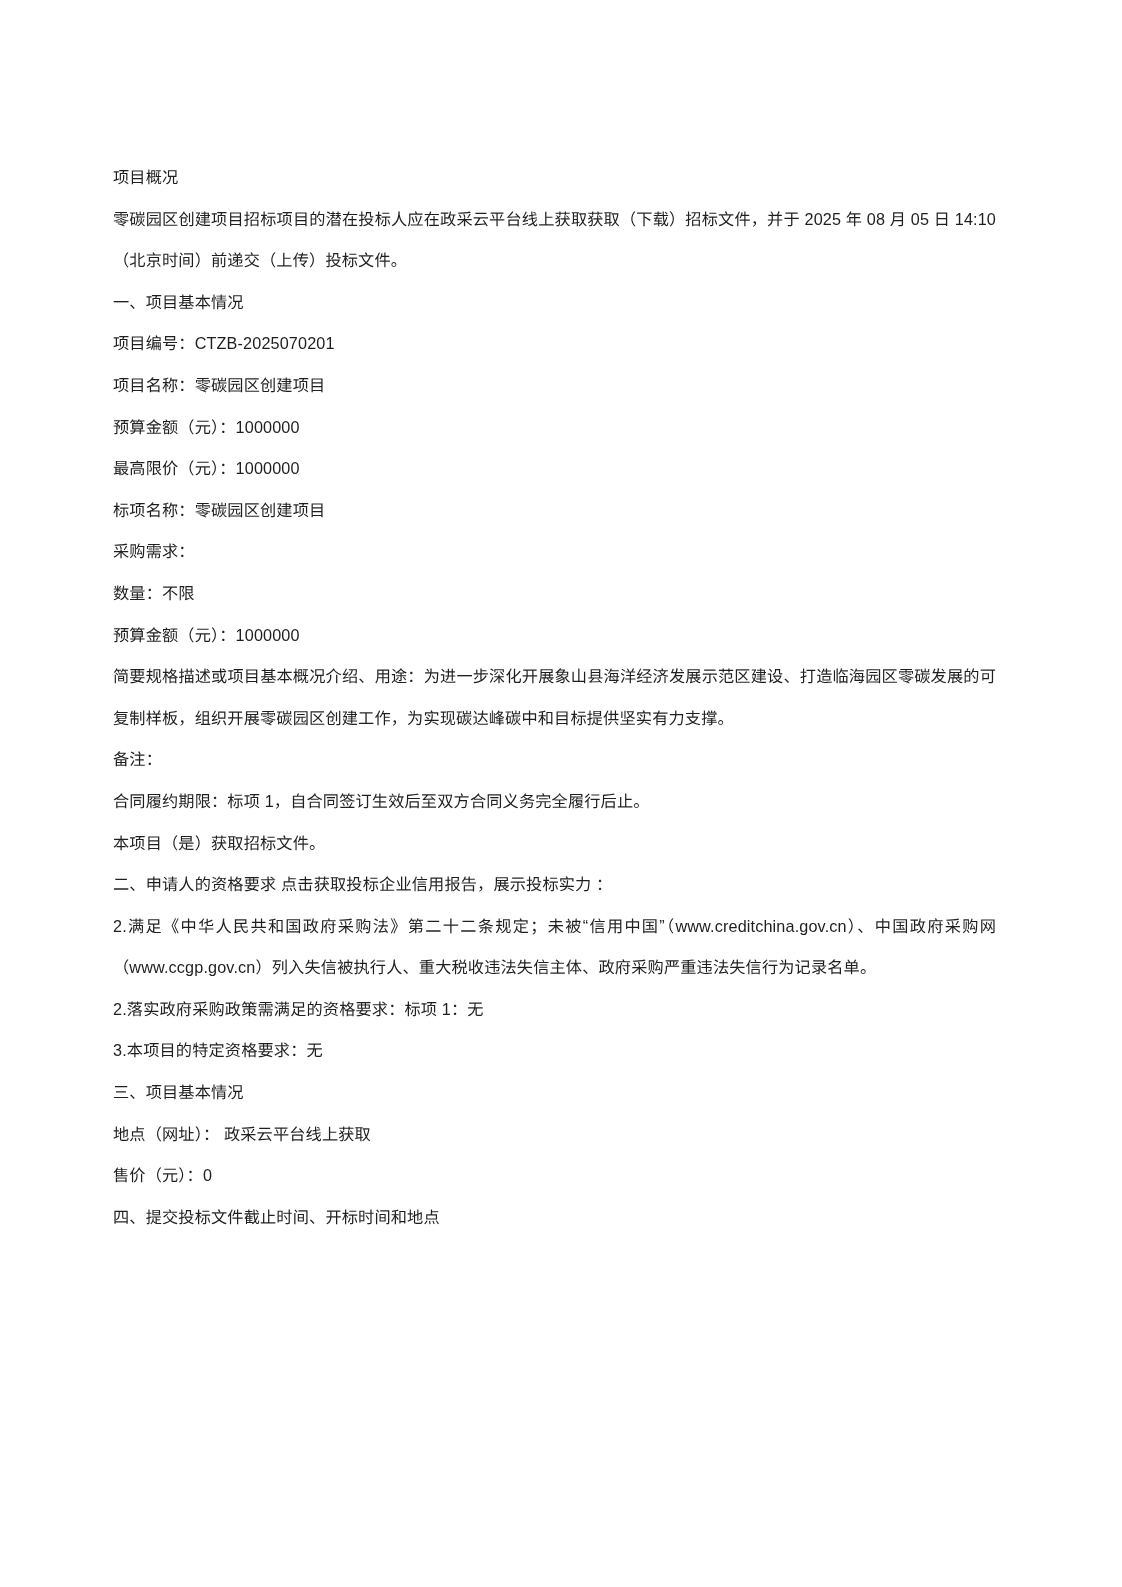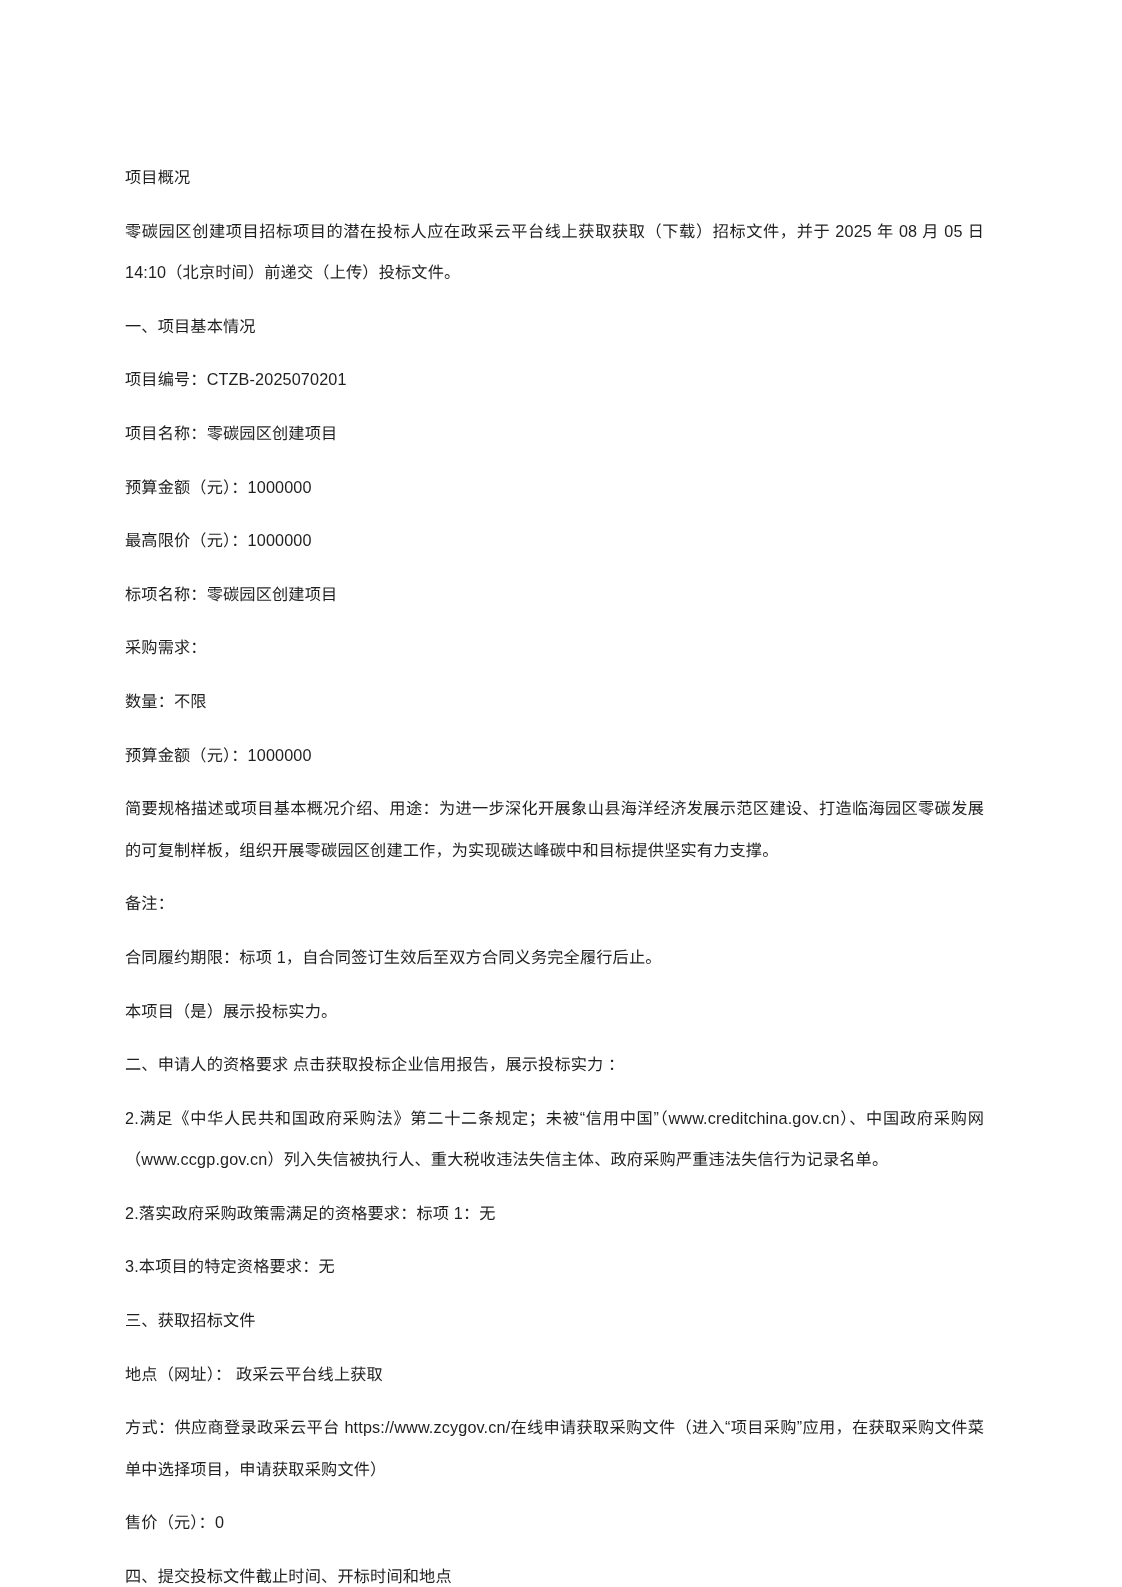--- a/index.html
+++ b/index.html
@@ -31,21 +31,21 @@
     margin: 0 0 0 0;
     text-align: justify;
     text-justify: inter-ideograph;
   }
   .body-block {
     margin-top: 61px;
   }
   p.para {
     font-size: 16.2px;
     line-height: 41.6px;
-    margin: 12px;
+    margin: 0;
     color: #1f1f1f;
     text-align: justify;
     text-justify: inter-ideograph;
     word-break: break-word;
     letter-spacing: 0.15px;
   }
   p.para.tight {
     white-space: nowrap;
   }
 </style>
@@ -79,35 +79,34 @@
     <p class="para tight">数量：不限</p>
 
     <p class="para tight">预算金额（元）：1000000</p>
 
     <p class="para">简要规格描述或项目基本概况介绍、用途：为进一步深化开展象山县海洋经济发展示范区建设、打造临海园区零碳发展的可复制样板，组织开展零碳园区创建工作，为实现碳达峰碳中和目标提供坚实有力支撑。</p>
 
     <p class="para tight">备注：</p>
 
     <p class="para tight">合同履约期限：标项 1，自合同签订生效后至双方合同义务完全履行后止。</p>
 
-    <p class="para tight">本项目（是）展示投标实力。</p>
+    <p class="para tight">本项目（是）获取招标文件。</p>
 
     <p class="para tight">二、申请人的资格要求  点击获取投标企业信用报告，展示投标实力 ：</p>
 
     <p class="para">2.满足《中华人民共和国政府采购法》第二十二条规定；未被“信用中国”（www.creditchina.gov.cn）、中国政府采购网（www.ccgp.gov.cn）列入失信被执行人、重大税收违法失信主体、政府采购严重违法失信行为记录名单。</p>
 
     <p class="para tight">2.落实政府采购政策需满足的资格要求：标项 1：无</p>
 
     <p class="para tight">3.本项目的特定资格要求：无</p>
 
-    <p class="para tight">三、获取招标文件</p>
+    <p class="para tight">三、项目基本情况</p>
 
 
     <p class="para tight">地点（网址）： 政采云平台线上获取</p>
 
-    <p class="para">方式：供应商登录政采云平台 https://www.zcygov.cn/在线申请获取采购文件（进入“项目采购”应用，在获取采购文件菜单中选择项目，申请获取采购文件）</p>
 
     <p class="para tight">售价（元）：0</p>
 
     <p class="para tight">四、提交投标文件截止时间、开标时间和地点</p>
 
   </div>
 </div>
 
 </body></html>

